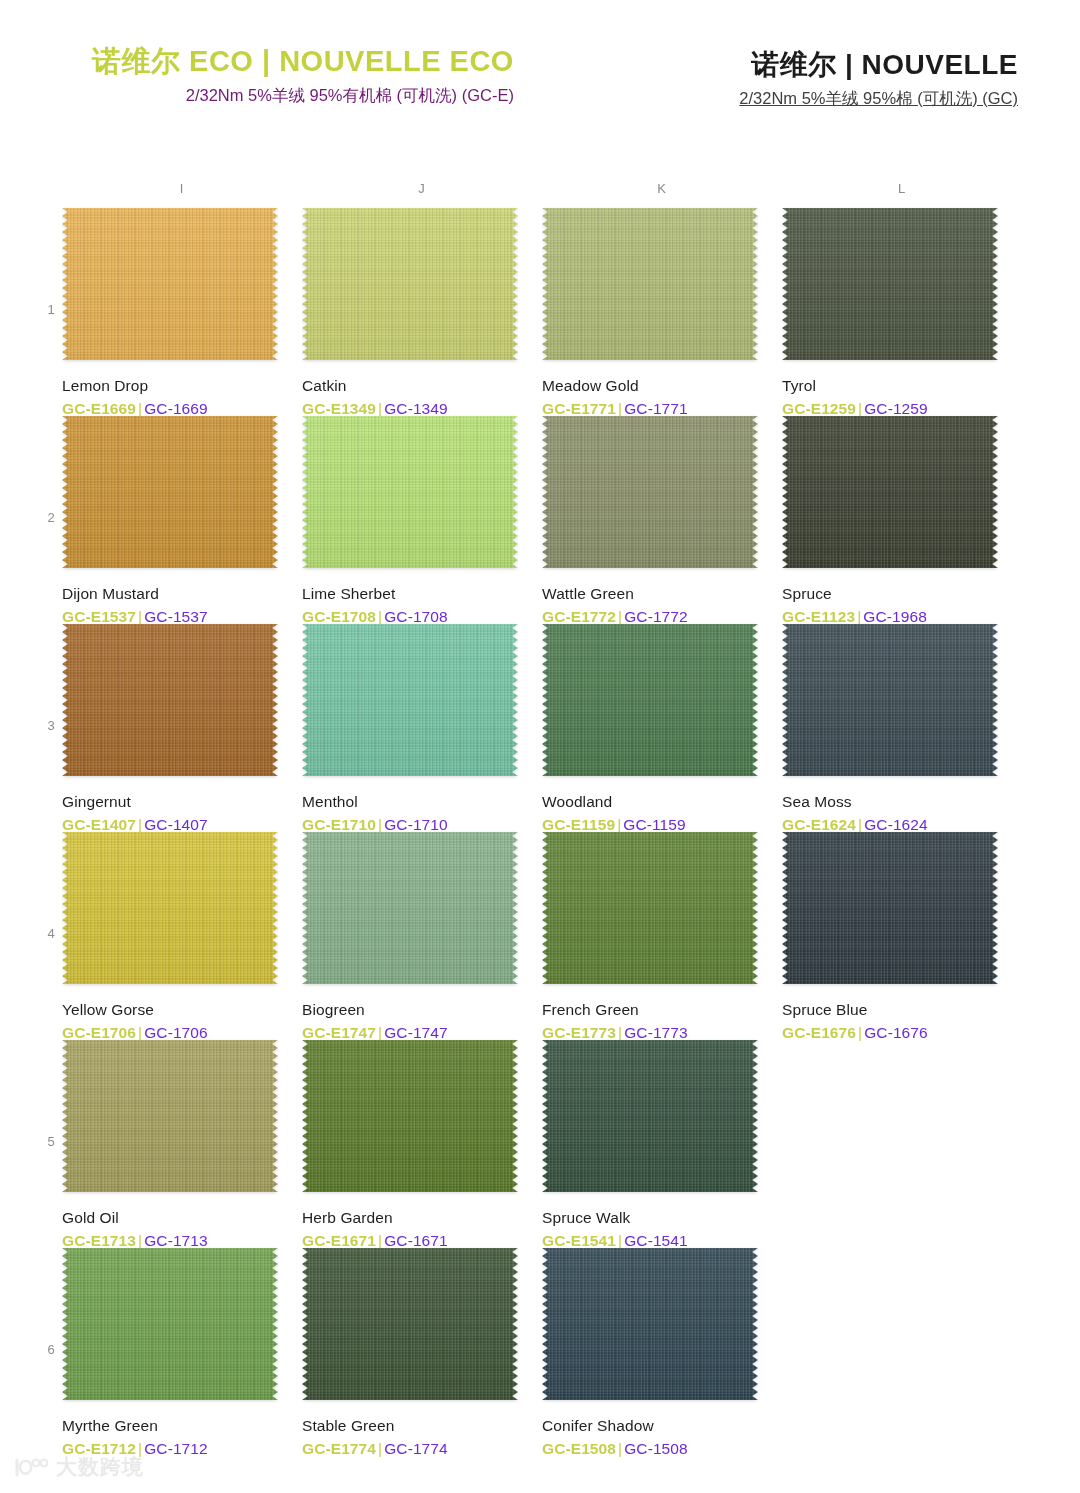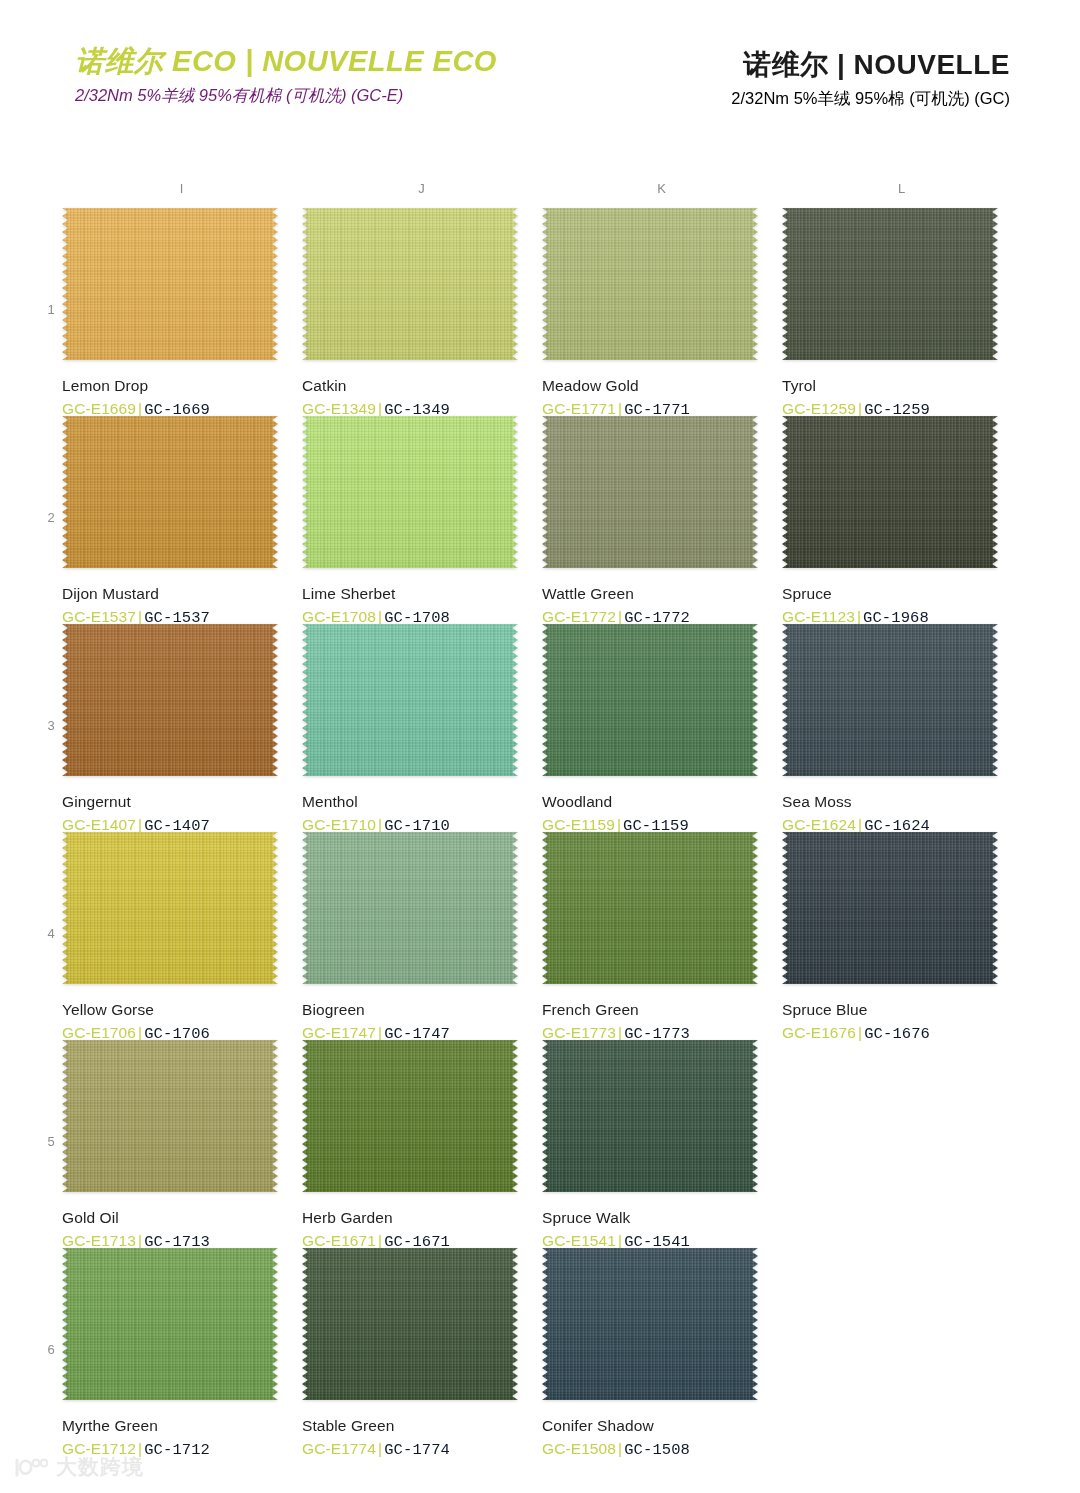--- a/index.html
+++ b/index.html
@@ -23,42 +23,42 @@
   .header {
     position: absolute;
     top: 44px;
     left: 0;
     width: 1080px;
     height: 90px;
   }
 
   .hdr-block { position: absolute; }
 
-  .hdr-left  { left: 75px;  top: 0; text-align: left; font-style: italic; }
-  .hdr-right { right: 70px; top: 4px; text-align: right; }
+  .hdr-left  { left: 92px;  top: 0; text-align: right; }
+  .hdr-right { right: 62px; top: 4px; text-align: right; }
 
   .hdr-title {
     font-size: 30px;
     font-weight: 700;
     letter-spacing: 0.5px;
     line-height: 1.18;
     white-space: nowrap;
   }
   .hdr-title.eco { color: #c3d13f; font-size: 29px; }
   .hdr-title.std { color: #1c1c1c; font-size: 28px; }
 
   .hdr-sub {
     font-size: 16.5px;
     font-weight: 400;
     line-height: 1.3;
     margin-top: 7px;
     white-space: nowrap;
   }
   .hdr-sub.eco { color: #701a75; }
-  .hdr-sub.std { color: #000000; }
+  .hdr-sub.std { color: #404040; text-decoration: underline; }
 
   
   .grid-wrap {
     position: absolute;
     top: 180px;
     left: 0;
     width: 1080px;
   }
 
   .col-headers {
@@ -176,23 +176,23 @@
   }
 
   .cell-codes {
     margin-top: 4px;
     font-size: 15.5px;
     line-height: 1.25;
     text-align: center;
     white-space: nowrap;
     letter-spacing: 0.1px;
   }
-  .code-eco { color: #c5d04a; }
+  .code-eco { color: #c5d04a; font-weight: bold; }
   .code-sep { color: #c5d04a; padding: 0 2px; }
-  .code-std { color: #0f172a; font-family: Liberation Mono, monospace; }
+  .code-std { color: #6d28d9; }
 
   
   .watermark {
     position: absolute;
     left: 14px;
     bottom: 12px;
     display: flex;
     align-items: center;
     gap: 8px;
     opacity: 0.55;

